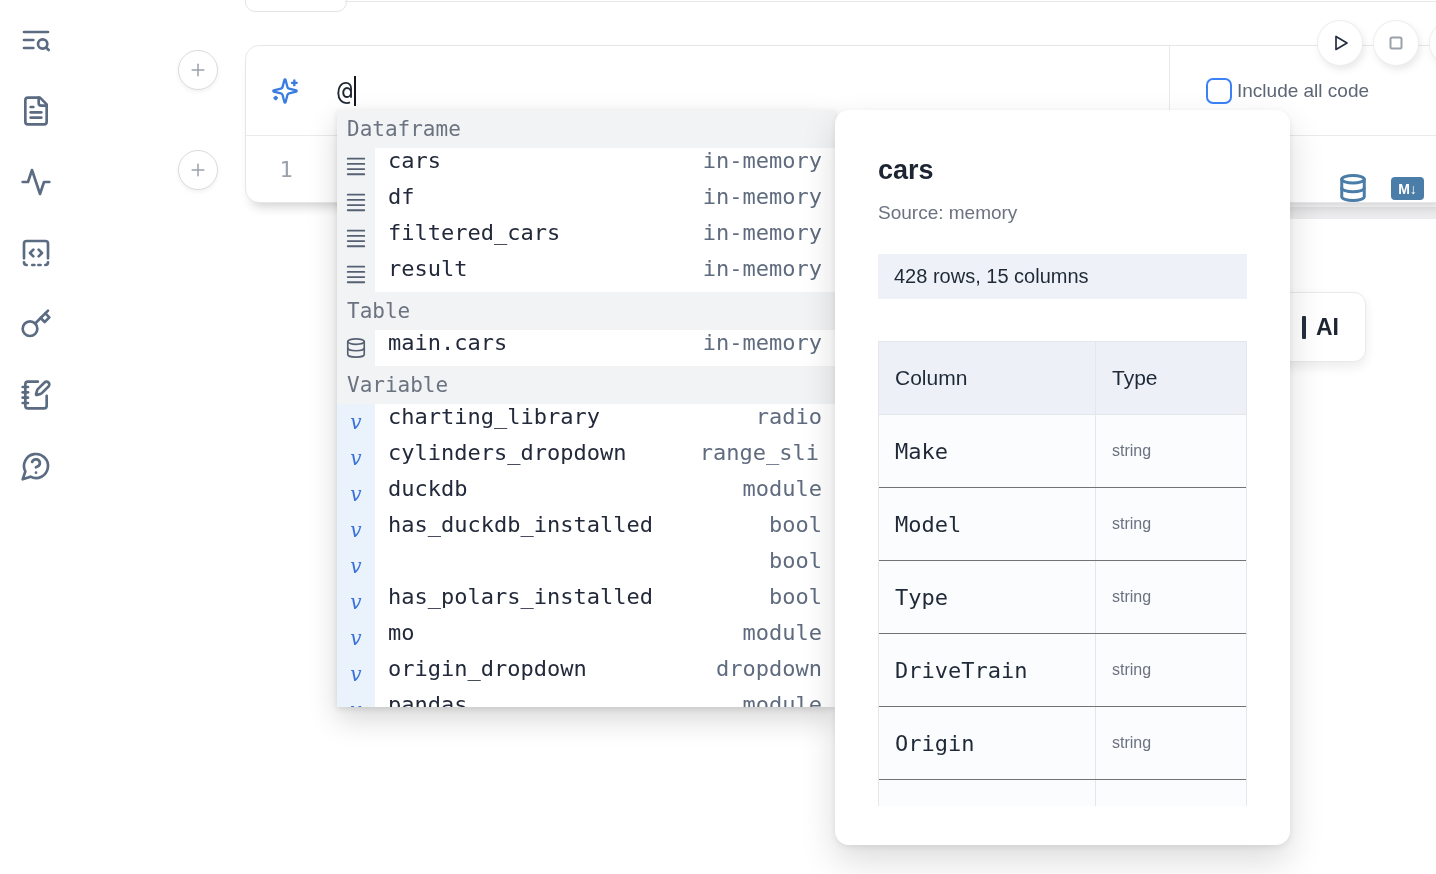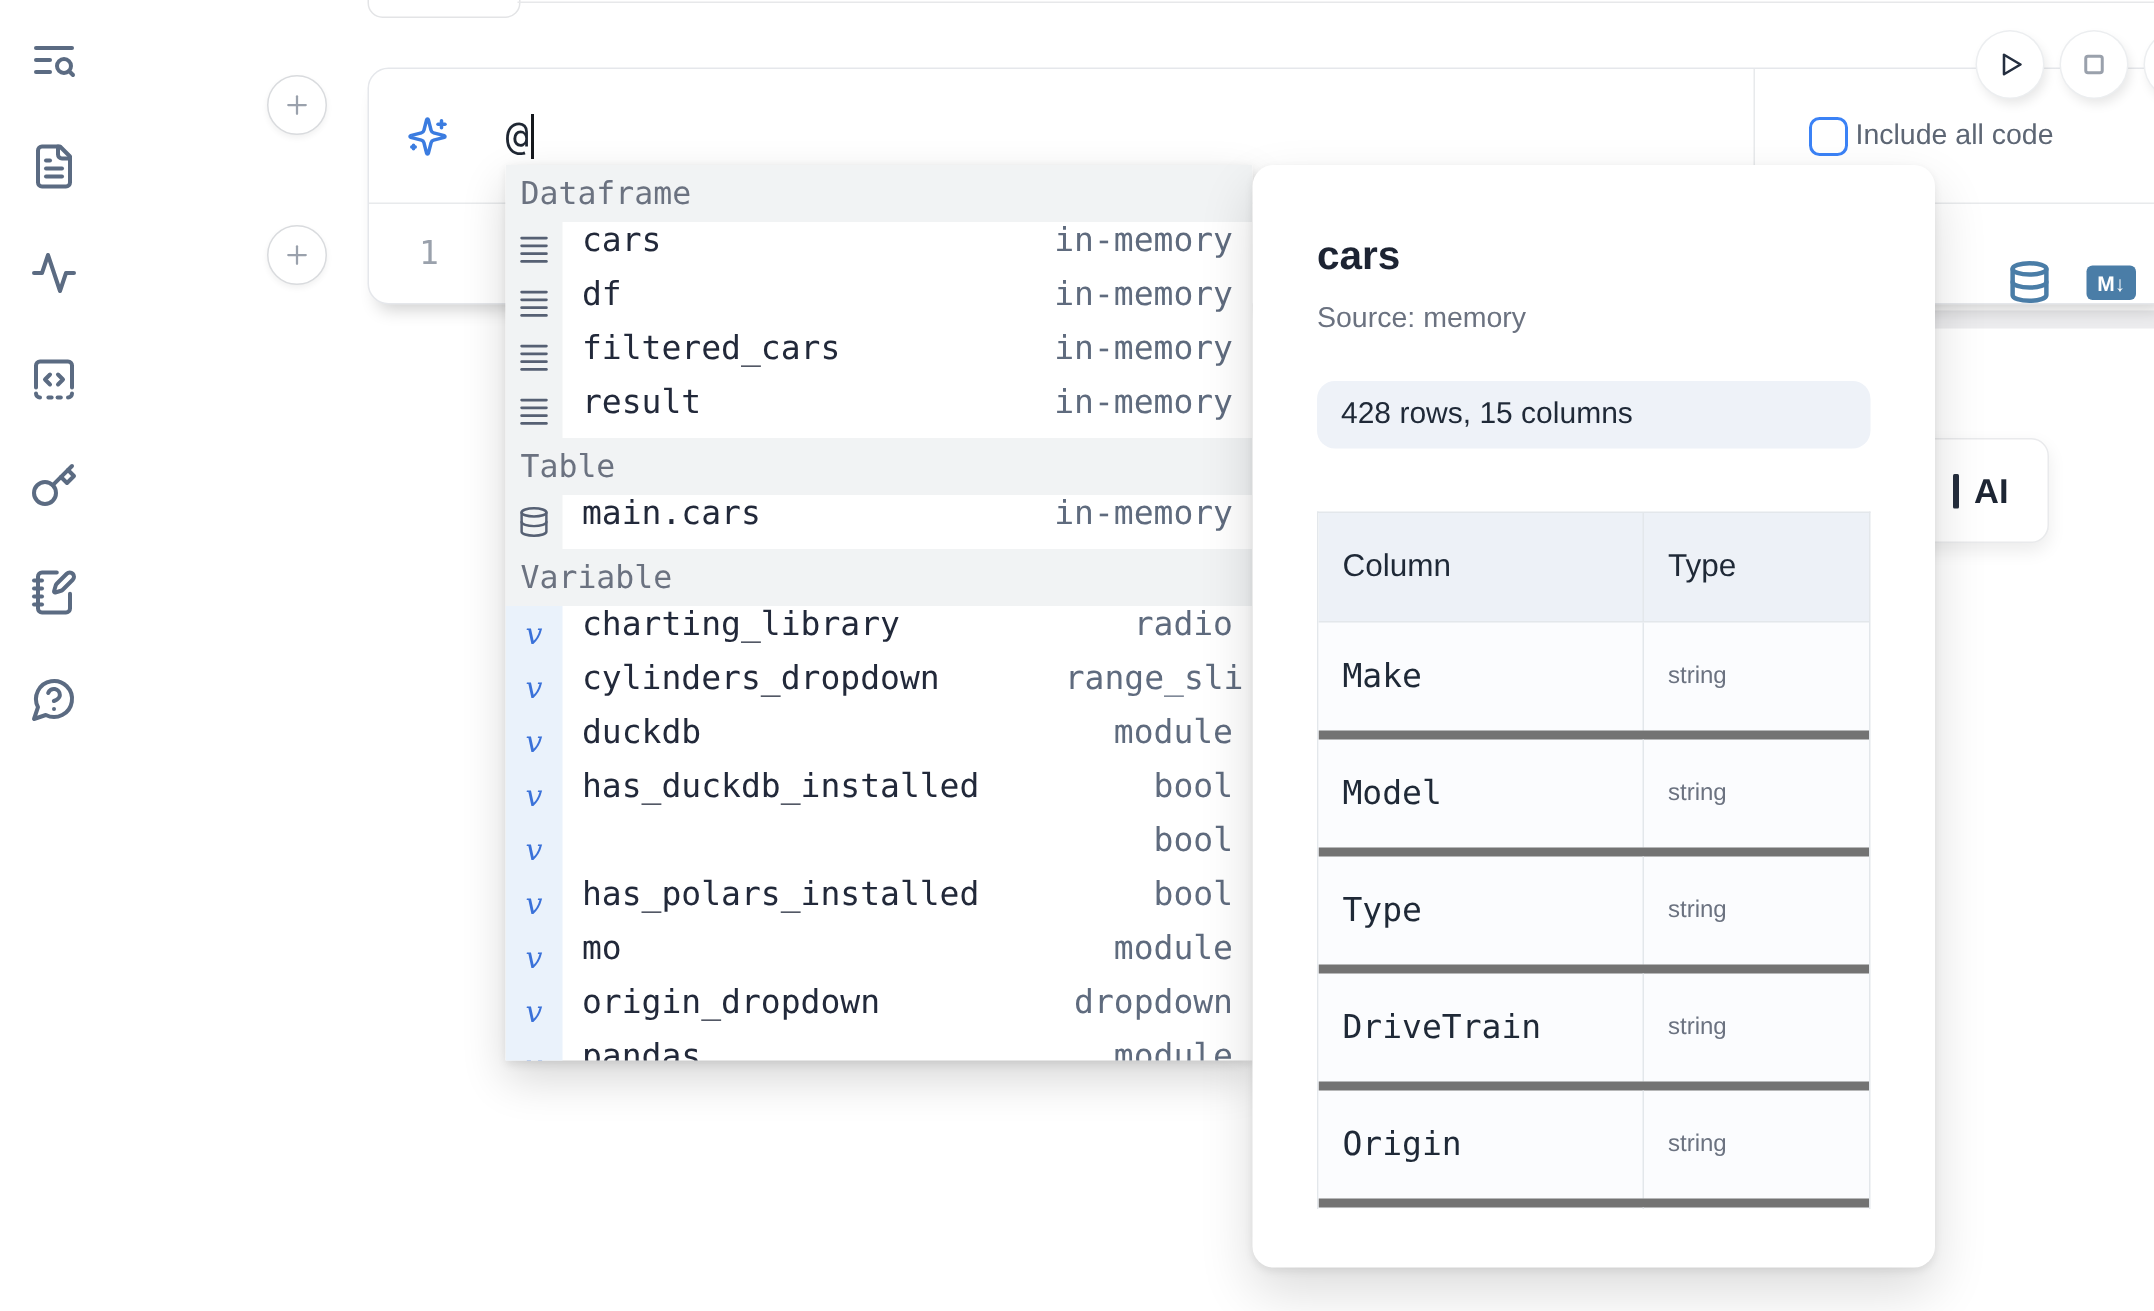--- a/index.html
+++ b/index.html
@@ -60,34 +60,34 @@
     box-shadow:0 2px 6px rgba(0,0,0,.10),0 12px 28px rgba(0,0,0,.16);z-index:10;
     font-family:"DejaVu Sans Mono",monospace}
   .ac-header{height:38px;background:#f1f3f4;color:#6b7280;font-size:21px;display:flex;align-items:center;padding-left:10px;box-sizing:border-box}
   .ac-item{height:36px;display:flex;align-items:stretch;cursor:pointer}
   .ac-gutter{width:38px;flex:none;display:flex;align-items:center;justify-content:center;background:#f1f3f4;color:#566073}
   .ac-gutter.var{background:#eaf2fb}
   .ac-gutter svg{width:22px;height:22px}
   .vi{font-family:"DejaVu Serif",serif;font-style:italic;font-size:20px;color:#3b72d9;line-height:1}
   .ac-name{margin-left:13px;font-size:22px;color:#22293a;white-space:nowrap}
   .ac-type{margin-left:auto;margin-right:13px;font-size:22px;color:#5f6b7e;white-space:nowrap}
-  .ac-type.clip{margin-right:6px}
+  .ac-type.clip{margin-right:16px}
   
   .panel{position:absolute;left:835px;top:110px;width:455px;height:735px;background:#fff;border-radius:14px;
     box-shadow:0 2px 6px rgba(0,0,0,.08),0 16px 36px rgba(0,0,0,.14);z-index:12;
     padding:42px 43px 0;box-sizing:border-box}
   .p-title{font-size:27px;font-weight:bold;color:#1d2433;margin-top:3px}
   .p-source{margin-top:16px;font-size:19px;color:#6b7280}
-  .p-badge{margin-top:30px;background:#eef2f8;border-radius:12px;padding:11px 16px;font-size:20px;color:#1f2937;box-sizing:border-box}
+  .p-badge{margin-top:30px;background:#eef2f8;border-radius:0;padding:11px 16px;font-size:20px;color:#1f2937;box-sizing:border-box}
   .p-tablewrap{margin-top:42px;height:465px;overflow:hidden;border:1px solid #e3e7eb;border-bottom:none;box-sizing:border-box}
   table.p-table{width:100%;border-collapse:collapse;table-layout:fixed}
   .p-table th{background:#edf1f7;text-align:left;font-weight:normal;font-size:21px;color:#1f2937;
     padding:24px 0 24px 16px;border-bottom:1px solid #e3e7eb}
   .p-table th+th,.p-table td+td{border-left:1px solid #e3e7eb;width:134px}
-  .p-table td{background:#fbfcfe;padding:23px 0 23px 16px;border-bottom:6px solid #737373;height:26px}
+  .p-table td{background:#fbfcfe;padding:23px 0 23px 16px;border-bottom:1px solid #737373;height:26px}
   .cname{font-family:"DejaVu Sans Mono",monospace;font-size:22px;color:#1f2937}
   .ctype{font-size:16px;color:#6b7280}
 </style>
 </head>
 <body>
 
 <aside class="sidebar">
   <button class="side-btn"><span><svg viewBox="0 0 24 24" fill="none" stroke="currentColor" stroke-width="2" stroke-linecap="round" stroke-linejoin="round">
           <path d="M21 6H3"></path>
           <path d="M10 12H3"></path>

